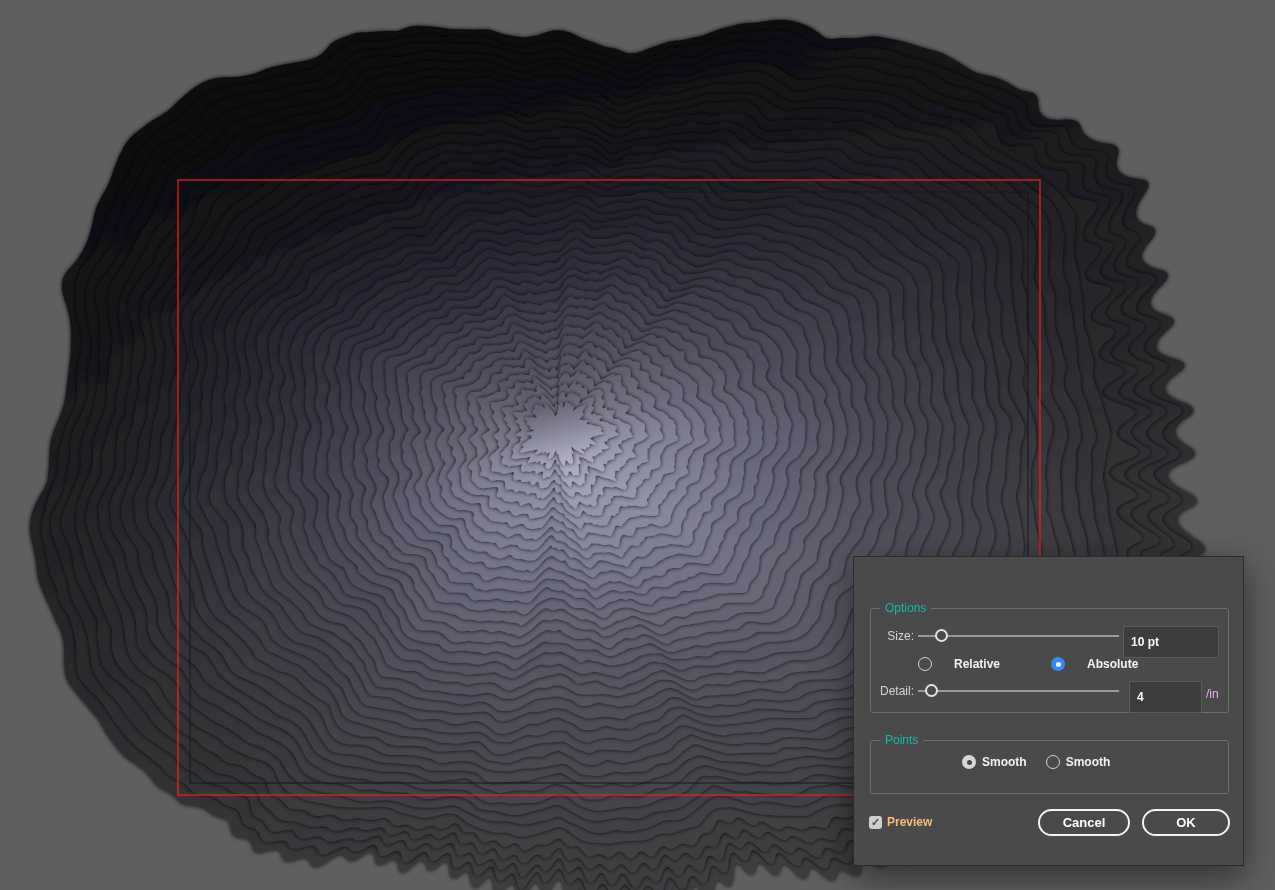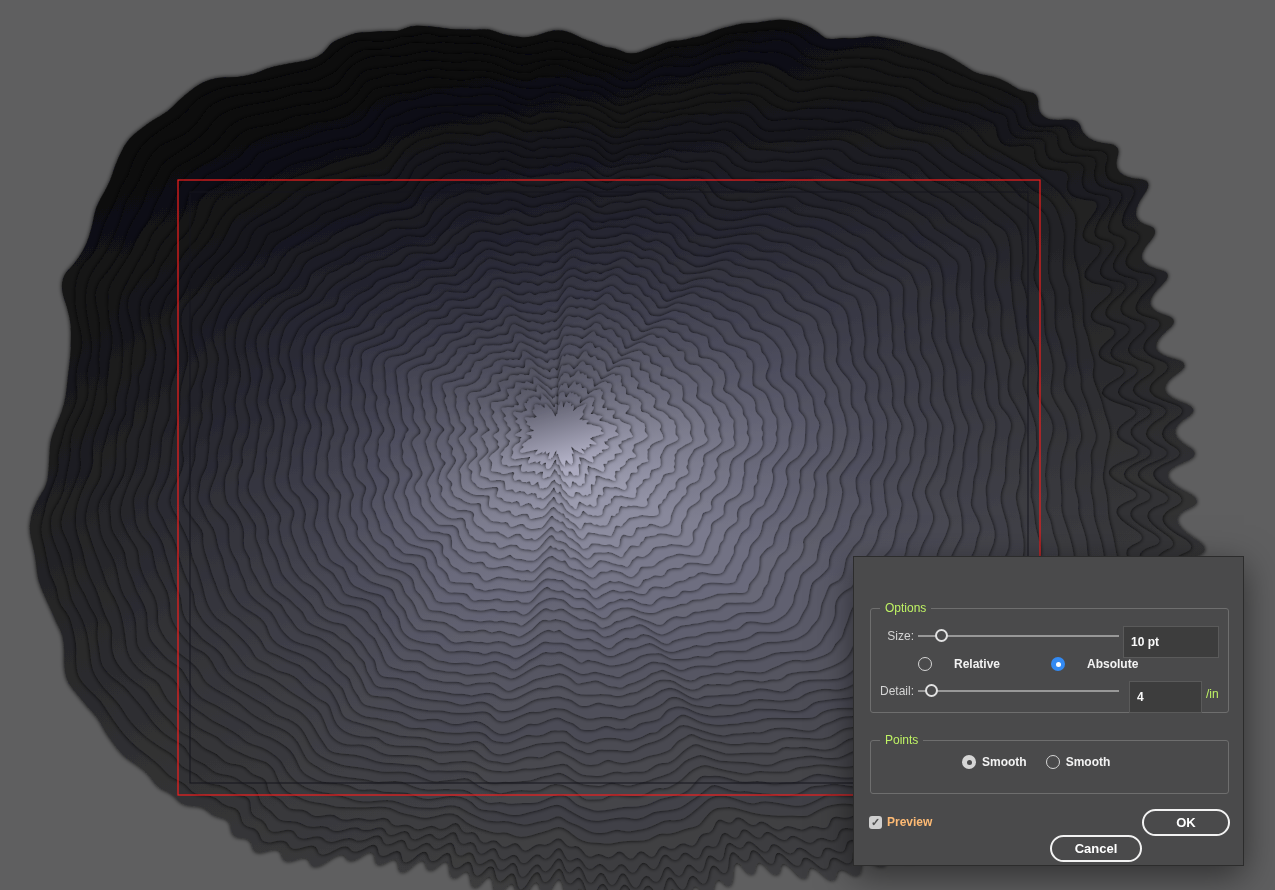--- a/index.html
+++ b/index.html
@@ -7,30 +7,30 @@
   #art{position:absolute;left:0;top:0;}
 
   
   .dialog{position:absolute;left:853px;top:556px;width:391px;height:310px;
     background:#4a4a4b;border:1px solid #2c2c2c;box-sizing:border-box;
     box-shadow:0 10px 34px rgba(0,0,0,.5);color:#d8d8d8;font-size:12px;}
   .titlebar{height:21px;background:linear-gradient(#efefef,#d2d2d2);
     border-bottom:1px solid #9a9a9a;text-align:center;line-height:21px;
     font-size:13px;color:#2f2f2f;cursor:default;user-select:none;}
   .group{position:absolute;border:1px solid #6e6e6e;border-radius:3px;box-sizing:border-box;}
-  .group-label{position:absolute;top:-8px;left:9px;background:#4a4a4b;padding:0 5px;color:#bef264;}
+  .group-label{position:absolute;top:-8px;left:9px;background:#4a4a4b;padding:0 5px;color:#14b8a6;}
   .row-label{position:absolute;text-align:right;color:#d4d4d4;}
   .slider{position:absolute;height:14px;cursor:pointer;}
   .slider .track{position:absolute;left:0;right:0;top:6px;height:2px;background:#989898;}
   .slider .knob{position:absolute;top:0;width:13px;height:13px;border-radius:50%;
     border:2.5px solid #e2e2e2;background:#4a4a4b;box-sizing:border-box;margin-left:-7px;}
   .field{position:absolute;background:#3d3d3d;border:1px solid #5a5a5a;box-sizing:border-box;
     color:#fafafa;font-size:12px;font-weight:700;padding:0 0 0 7px;height:32px;
     font-family:"Liberation Sans",sans-serif;outline:none;}
-  .unit{position:absolute;color:#bef264;}
+  .unit{position:absolute;color:#f0abfc;}
   .radio-row{position:absolute;display:flex;align-items:center;}
   .radio{width:14px;height:14px;border-radius:50%;box-sizing:border-box;
     border:1.5px solid #d6d6d6;background:transparent;position:relative;cursor:pointer;flex:0 0 auto;}
   .radio.sel-blue{border:none;background:#338af3;}
   .radio.sel-blue::after{content:"";position:absolute;left:4.5px;top:4.5px;width:5px;height:5px;
     border-radius:50%;background:#fff;}
   .radio.sel-gray{border:none;background:#d6d6d6;}
   .radio.sel-gray::after{content:"";position:absolute;left:4.5px;top:4.5px;width:5px;height:5px;
     border-radius:50%;background:#4a4a4b;}
   .radio-label{margin:0 0 0 6px;color:#f3f3f3;font-weight:700;cursor:pointer;}
@@ -299,16 +299,16 @@
     <div class="radio-row" style="left:64px;top:198px;height:14px;padding-left:44px;">
       <span class="radio sel-gray" id="radio-smooth"></span>
       <span class="radio-label">Smooth</span>
       <span class="gap"></span>
       <span class="radio" id="radio-corner"></span>
       <span class="radio-label">Smooth</span>
     </div>
 
     <div class="checkbox" id="preview-check" style="left: 15px; top: 259px;">✓</div>
     <div class="check-label" style="left:33px;top:258px;">Preview</div>
-    <div class="btn" style="left:196px;top:252px;width:92px;margin-top:26px;">Cancel</div>
+    <div class="btn" style="left:184px;top:252px;width:92px;">Cancel</div>
     <div class="btn" style="left:288px;top:252px;width:88px;">OK</div>
   </div>
 </div>
 
 </body></html>

